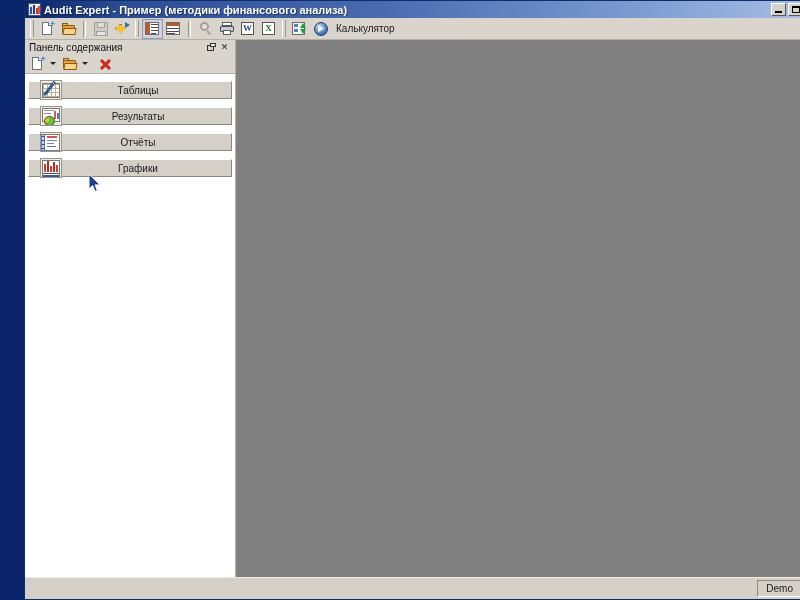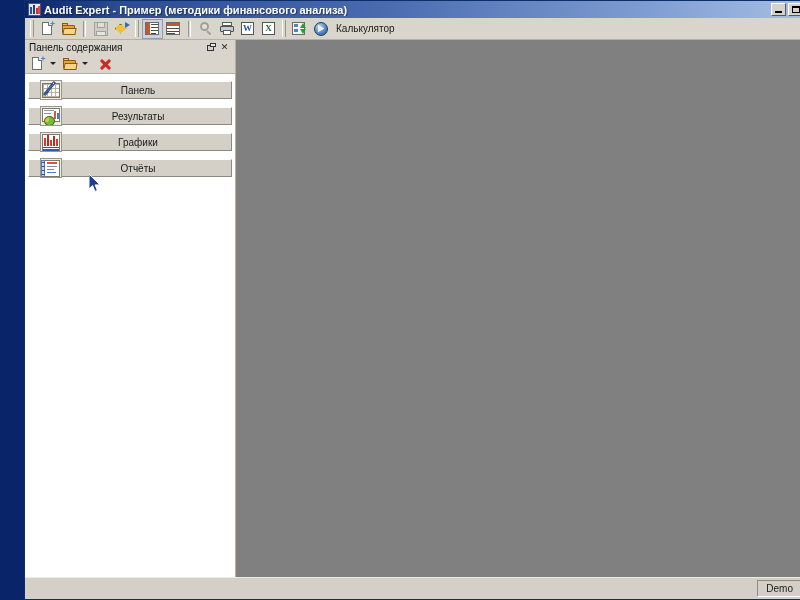--- a/index.html
+++ b/index.html
@@ -682,68 +682,68 @@
       <div id="tree-area">
 
         <div class="tree-row">
           <span class="expander"></span>
           <span class="node-icon">
             <span class="ni-tables">
               <span class="grid"></span><span class="pen"></span>
             </span>
           </span>
           <span class="node-bar" style="left:3px;right:3px;">
-            <span class="node-label">Панель</span>
+            <span class="node-label">Таблицы</span>
           </span>
         </div>
 
         <div class="tree-row">
           <span class="expander"></span>
           <span class="node-icon">
             <span class="ni-charts">
               <span class="page"></span><span class="l1"></span><span class="l2"></span>
               <span class="bar1"></span><span class="bar2"></span><span class="pie"></span>
             </span>
           </span>
           <span class="node-bar" style="left:3px;right:3px;">
             <span class="node-label">Результаты</span>
-          </span>
-        </div>
-
-        <div class="tree-row">
-          <span class="expander"></span>
-          <span class="node-icon">
-            <span class="ni-graphs">
-              <span class="page"></span>
-              <b class="g1"></b><b class="g2"></b><b class="g3"></b><b class="g4"></b><b class="g5"></b>
-              <span class="base"></span><span class="foot"></span>
-            </span>
-          </span>
-          <span class="node-bar" style="left:3px;right:3px;">
-            <span class="node-label">Графики</span>
           </span>
         </div>
 
         <div class="tree-row">
           <span class="expander"></span>
           <span class="node-icon">
             <span class="ni-reports">
               <span class="page"></span><span class="spine"></span>
               <span class="ring" style="top:3px;"></span>
               <span class="ring" style="top:7px;"></span>
               <span class="ring" style="top:11px;"></span>
               <span class="ring" style="top:15px;"></span>
               <span class="t1"></span><span class="t2"></span><span class="t3"></span><span class="t4"></span>
             </span>
           </span>
           <span class="node-bar" style="left:3px;right:3px;">
             <span class="node-label">Отчёты</span>
           </span>
         </div>
 
+        <div class="tree-row">
+          <span class="expander"></span>
+          <span class="node-icon">
+            <span class="ni-graphs">
+              <span class="page"></span>
+              <b class="g1"></b><b class="g2"></b><b class="g3"></b><b class="g4"></b><b class="g5"></b>
+              <span class="base"></span><span class="foot"></span>
+            </span>
+          </span>
+          <span class="node-bar" style="left:3px;right:3px;">
+            <span class="node-label">Графики</span>
+          </span>
+        </div>
+
         <div id="mouse-cursor">
           <svg width="12" height="19" viewBox="0 0 12 19">
             <polygon points="0,0 0,15 3.6,11.6 6,17.4 8.4,16.4 6.1,10.9 11,10.9" fill="#1c3f8f" stroke="#ffffff" stroke-width="1"></polygon>
           </svg>
         </div>
       </div>
     </div>
 
     <div id="mdi-client"></div>
   </div>

